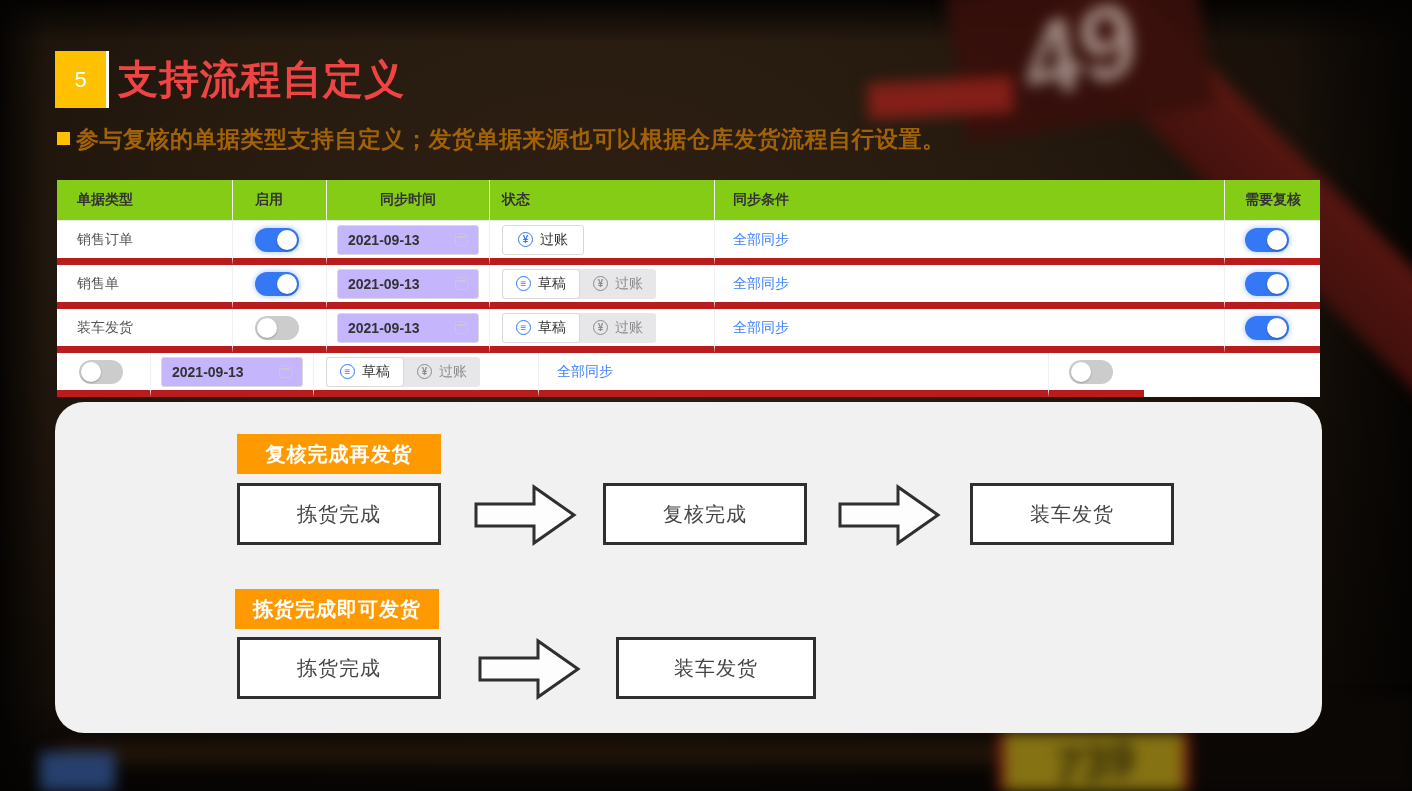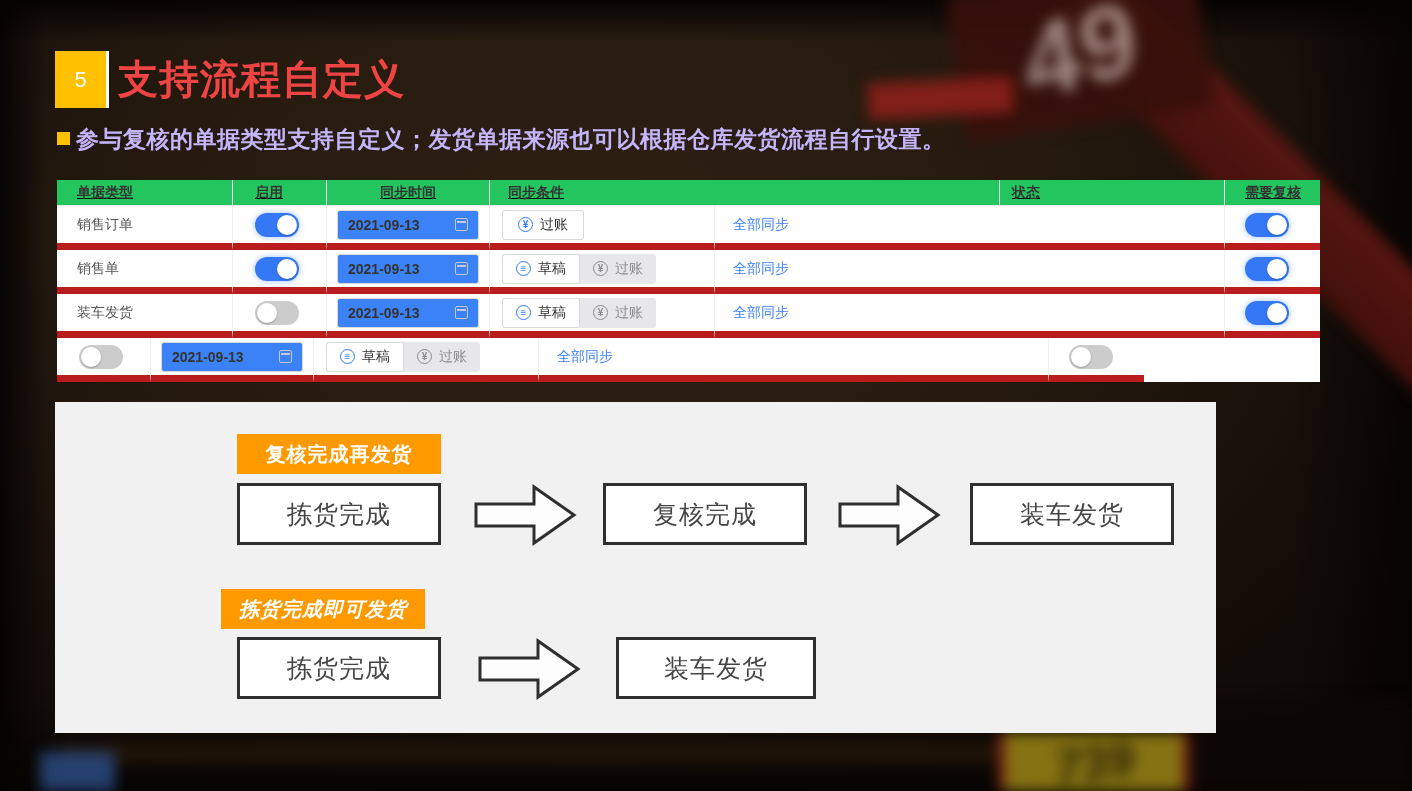--- a/index.html
+++ b/index.html
@@ -31,61 +31,61 @@
   .bg-pricetag span { color:#2f2507; font-size:47px; font-weight:bold; font-style:italic; transform:rotate(-7deg); }
 
   
   .num-badge { position:absolute; left:55px; top:51px; width:54px; height:57px; background:#FFC000;
     border-right:3px solid #fff; display:flex; align-items:center; justify-content:center; }
   .num-badge span { color:#fff; font-size:22px; }
   .slide-title { position:absolute; left:118px; top:50px; height:58px; line-height:58px;
     color:#ef4444; font-size:40px; font-weight:600; letter-spacing:1px; }
   .bullet-row { position:absolute; left:57px; top:124px; display:flex; align-items:flex-start; }
   .bullet-square { width:13px; height:13px; background:#FFC000; margin-top:8px; margin-right:6px; flex:none; }
-  .bullet-text { color:#c4b5fd; font-size:23px; font-weight:bold; letter-spacing:.5px; }
+  .bullet-text { color:#a16207; font-size:23px; font-weight:bold; letter-spacing:.5px; }
 
   
   .config-table { position:absolute; left:57px; top:180px; width:1263px; background:#fff; font-size:14px; }
   .t-row { display:flex; height:44px; }
-  .t-row.head { height:26px; background:#22c55e;text-decoration:underline; }
+  .t-row.head { height:41px; background:#84cc16; }
   .t-cell { display:flex; align-items:center; border-right:1px solid #f0f0f0; border-bottom:7px solid #b91c1c; padding-left:20px; }
   .t-row.head .t-cell { border-bottom:1px solid #e8e8e8; font-weight:bold; color:#333; }
   .t-cell.last { border-right:none; }
   .c1 { width:176px; } .c2 { width:94px; padding-left:22px; }
   .c3 { width:163px; justify-content:center; padding-left:0; }
   .c4 { width:225px; padding-left:12px; } .c5 { width:510px; padding-left:18px; } .c6 { width:95px; }
   .doc-type { color:#555; }
   .sync-link { color:#3D7FFF; cursor:pointer; }
 
   .toggle { position:relative; width:44px; height:24px; border-radius:12px; background:#ccc; flex:none; cursor:pointer; }
   .toggle .knob { position:absolute; top:2px; left:2px; width:20px; height:20px; border-radius:50%; background:#fff;
     box-shadow:0 1px 2px rgba(0,0,0,.25); }
   .toggle.on { background:#3478F6; box-shadow:0 0 6px rgba(52,120,246,.45); }
   .toggle.on .knob { left:auto; right:2px; }
 
-  .date-input { width:142px; height:30px; background:#3b82f6; border:1px solid #d9d9d9; border-radius:3px;
+  .date-input { width:142px; height:30px; background:#c4b5fd; border:1px solid #d9d9d9; border-radius:3px;
     display:flex; align-items:center; justify-content:space-between; padding:0 10px; color:#333; font-weight:600; }
   .cal { position:relative; width:13px; height:13px; border:1.5px solid #c9c9c9; border-radius:2px; flex:none; }
   .cal::before { content:""; position:absolute; left:1px; right:1px; top:2px; height:1.5px; background:#c9c9c9; }
 
   .ci { display:inline-flex; width:15px; height:15px; border:1.5px solid currentColor; border-radius:50%;
     align-items:center; justify-content:center; font-size:10px; font-weight:bold; flex:none; line-height:1; }
   .ci.blue { color:#2F7BF7; }
   .status-btn { height:30px; background:#fff; border:1px solid #d9d9d9; border-radius:3px;
     display:inline-flex; align-items:center; gap:7px; padding:0 15px; color:#333; cursor:pointer; }
   .seg-group { height:30px; background:#e7e7e9; border-radius:3px; display:inline-flex; cursor:pointer; }
   .seg { height:30px; display:inline-flex; align-items:center; gap:7px; padding:0 13px; color:#8c8c8c; }
   .seg.sel { background:#fff; border:1px solid #d9d9d9; border-radius:3px; color:#333; }
 
   
-  .flow-panel { position:absolute; left:55px; top:402px; width:1161px; height:331px; background:#f1f1f1; }
+  .flow-panel { position:absolute; left:55px; top:402px; width:1267px; height:331px; background:#f1f1f1;border-radius:29px; }
   .flow-label { position:absolute; width:204px; height:40px; background:#FF9900; color:#fff; font-size:20px;
     font-weight:bold; letter-spacing:1px; display:flex; align-items:center; justify-content:center; }
   .flow-box { position:absolute; width:204px; height:62px; background:#fff; border:3px solid #2f2f2f;
-    color:#444; font-size:25px; display:flex; align-items:center; justify-content:center; letter-spacing:1px; }
+    color:#444; font-size:20px; display:flex; align-items:center; justify-content:center; letter-spacing:1px; }
   .flow-arrow { position:absolute; width:103px; height:62px; }
 </style>
 </head>
 <body>
 
 <div class="slide">
 
   <div class="bg-base"></div>
   <div class="bg-blur">
     <div class="bg-stripe"></div>
@@ -108,22 +108,22 @@
   <div class="bullet-row">
     <div class="bullet-square"></div>
     <div class="bullet-text">参与复核的单据类型支持自定义；发货单据来源也可以根据仓库发货流程自行设置。</div>
   </div>
 
   <div class="config-table">
     <div class="t-row head">
       <div class="t-cell c1">单据类型</div>
       <div class="t-cell c2">启用</div>
       <div class="t-cell c3">同步时间</div>
+      <div class="t-cell c4">状态</div>
       <div class="t-cell c5">同步条件</div>
-      <div class="t-cell c4">状态</div>
       <div class="t-cell c6 last">需要复核</div>
     </div>
 
     <div class="t-row">
       <div class="t-cell c1 doc-type">销售订单</div>
       <div class="t-cell c2">
         <div class="toggle on">
             <div class="knob"></div>
           </div>
       </div>
@@ -260,21 +260,21 @@
     <div class="flow-box" style="left:182px; top:81px;">拣货完成</div>
     <svg class="flow-arrow" style="left:419px; top:82px;" viewBox="0 0 103 62">
       <polygon points="2,20 60,20 60,3 100,31 60,59 60,42 2,42" fill="#fdfdfd" stroke="#2f2f2f" stroke-width="3" stroke-linejoin="miter"></polygon>
     </svg>
     <div class="flow-box" style="left:548px; top:81px;">复核完成</div>
     <svg class="flow-arrow" style="left:783px; top:82px;" viewBox="0 0 103 62">
       <polygon points="2,20 60,20 60,3 100,31 60,59 60,42 2,42" fill="#fdfdfd" stroke="#2f2f2f" stroke-width="3" stroke-linejoin="miter"></polygon>
     </svg>
     <div class="flow-box" style="left:915px; top:81px;">装车发货</div>
 
-    <div class="flow-label" style="left:166px; top:187px;font-style:italic;">拣货完成即可发货</div>
+    <div class="flow-label" style="left:180px; top:187px;">拣货完成即可发货</div>
     <div class="flow-box" style="left:182px; top:235px;">拣货完成</div>
     <svg class="flow-arrow" style="left:423px; top:236px;" viewBox="0 0 103 62">
       <polygon points="2,20 60,20 60,3 100,31 60,59 60,42 2,42" fill="#fdfdfd" stroke="#2f2f2f" stroke-width="3" stroke-linejoin="miter"></polygon>
     </svg>
     <div class="flow-box" style="left:561px; top:235px; width:200px;">装车发货</div>
 
   </div>
 </div>
 
 </body></html>

